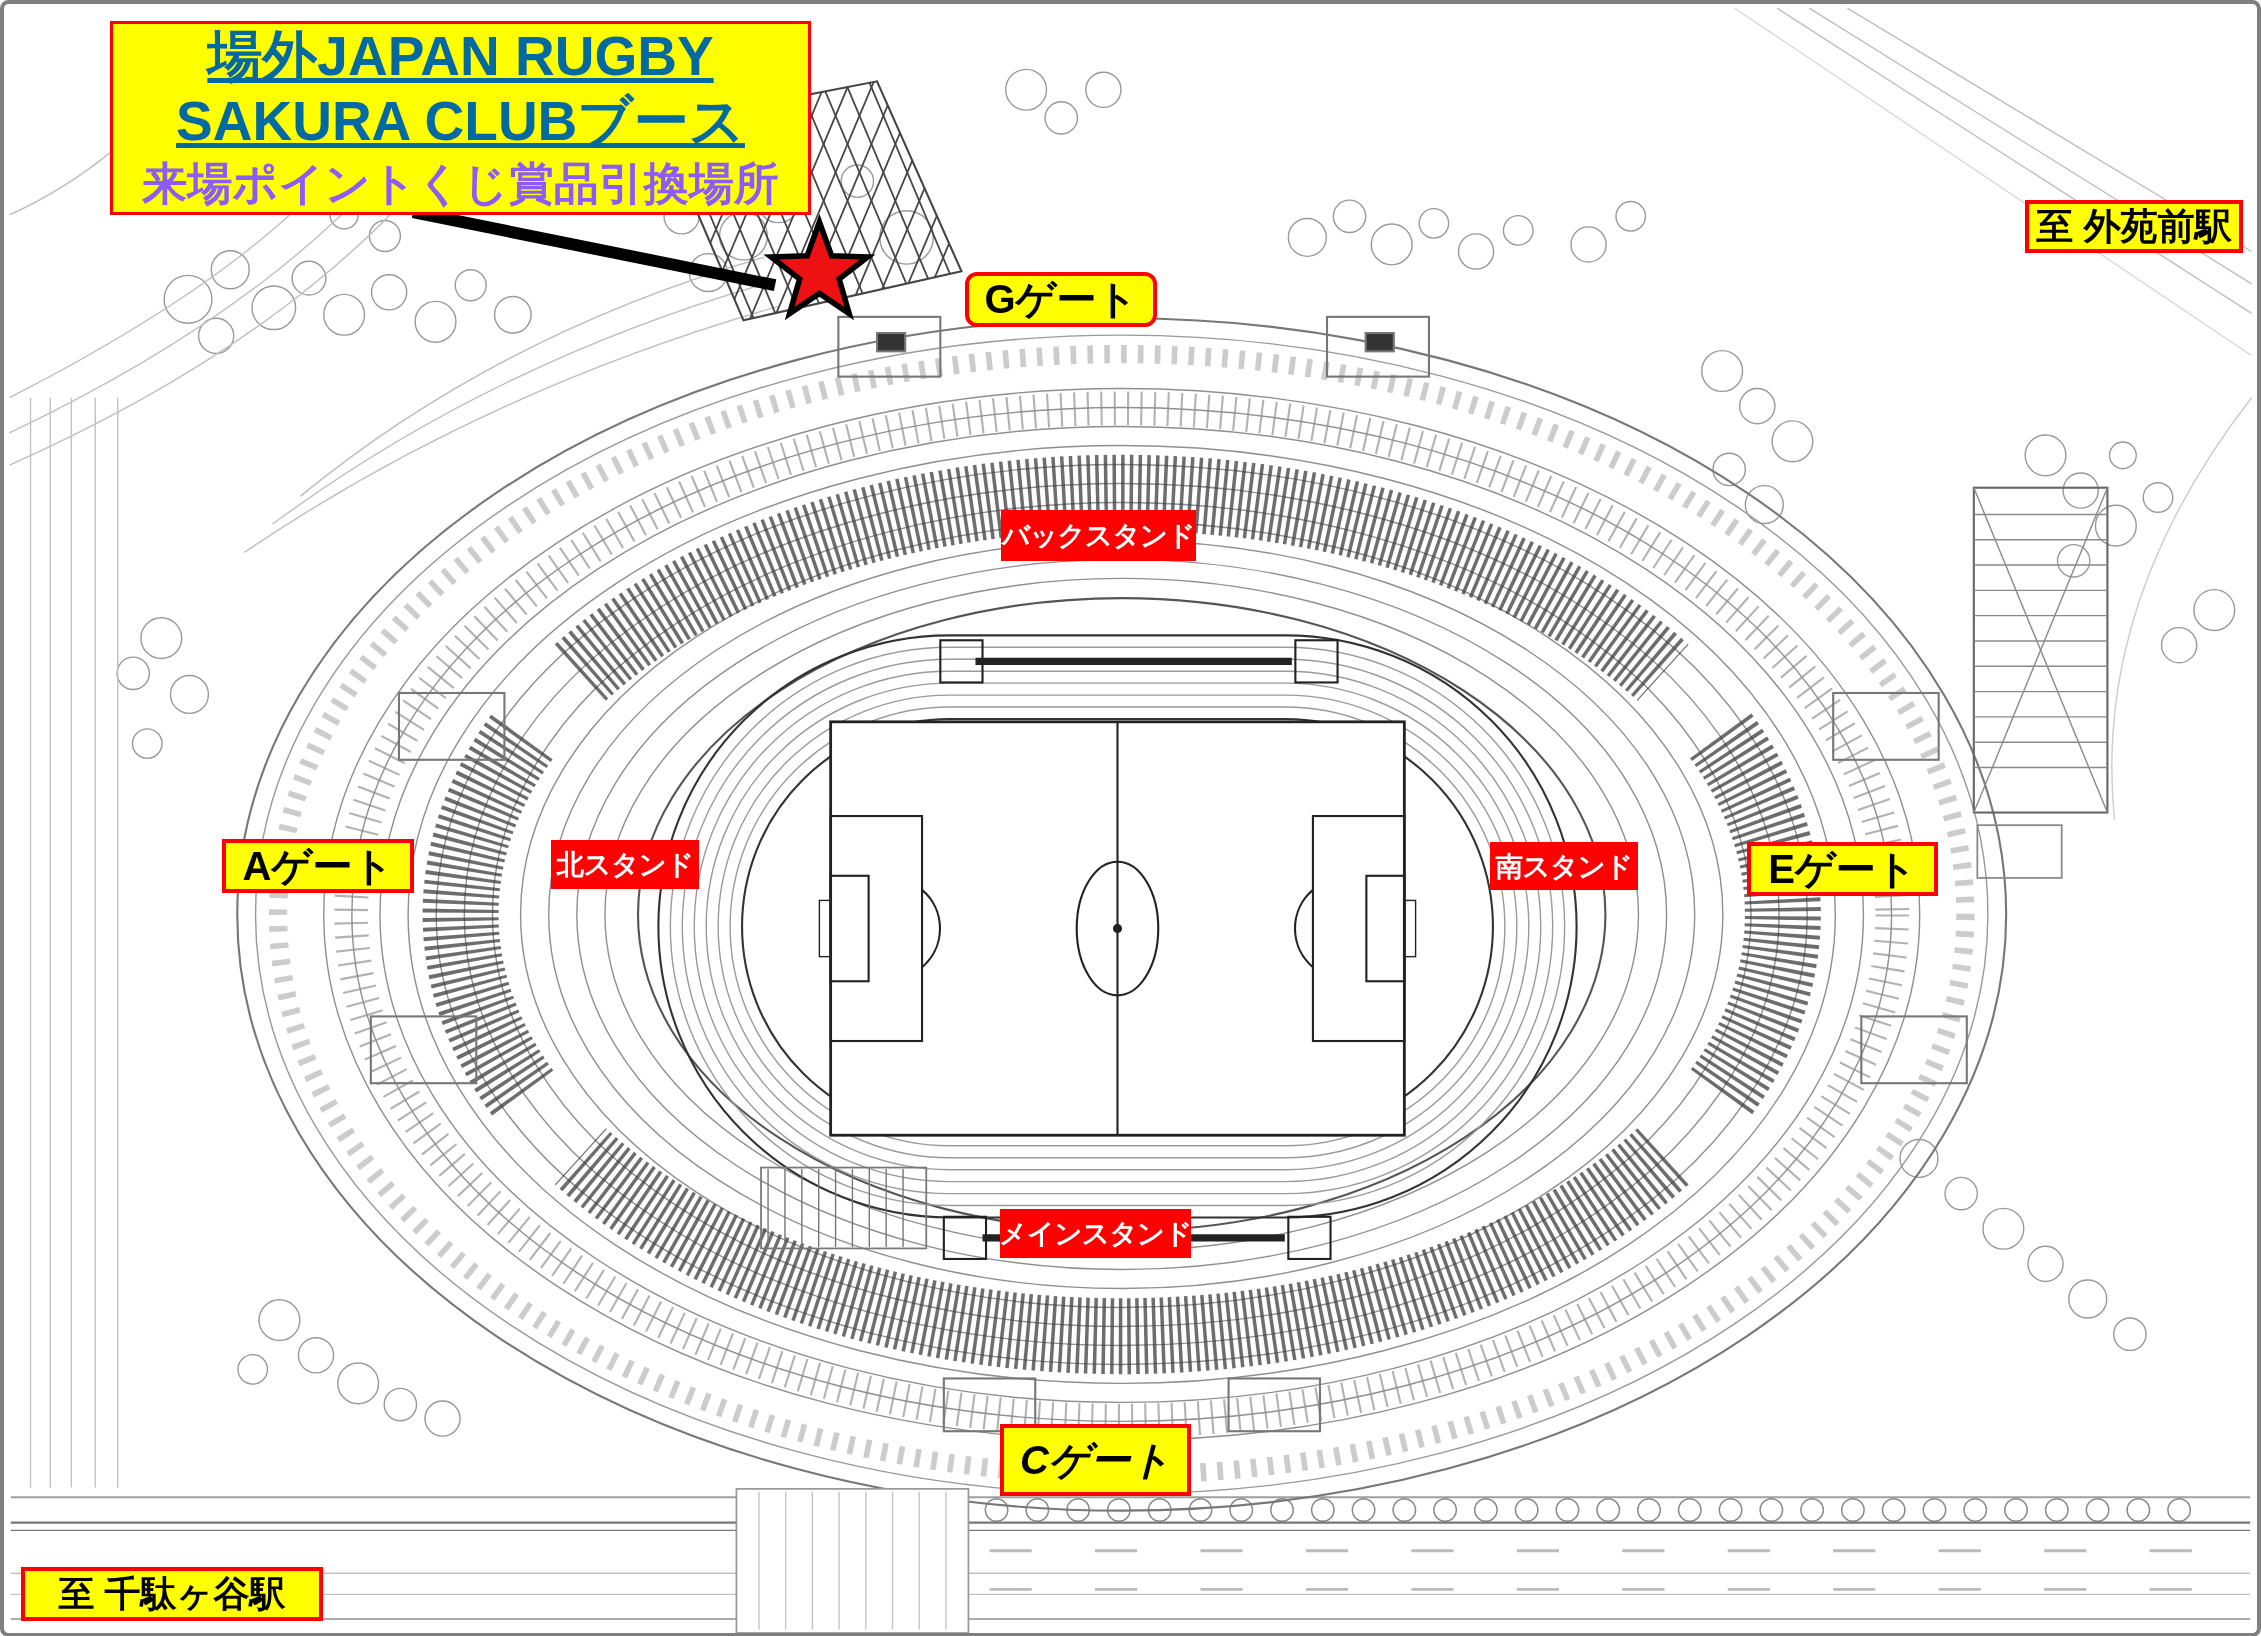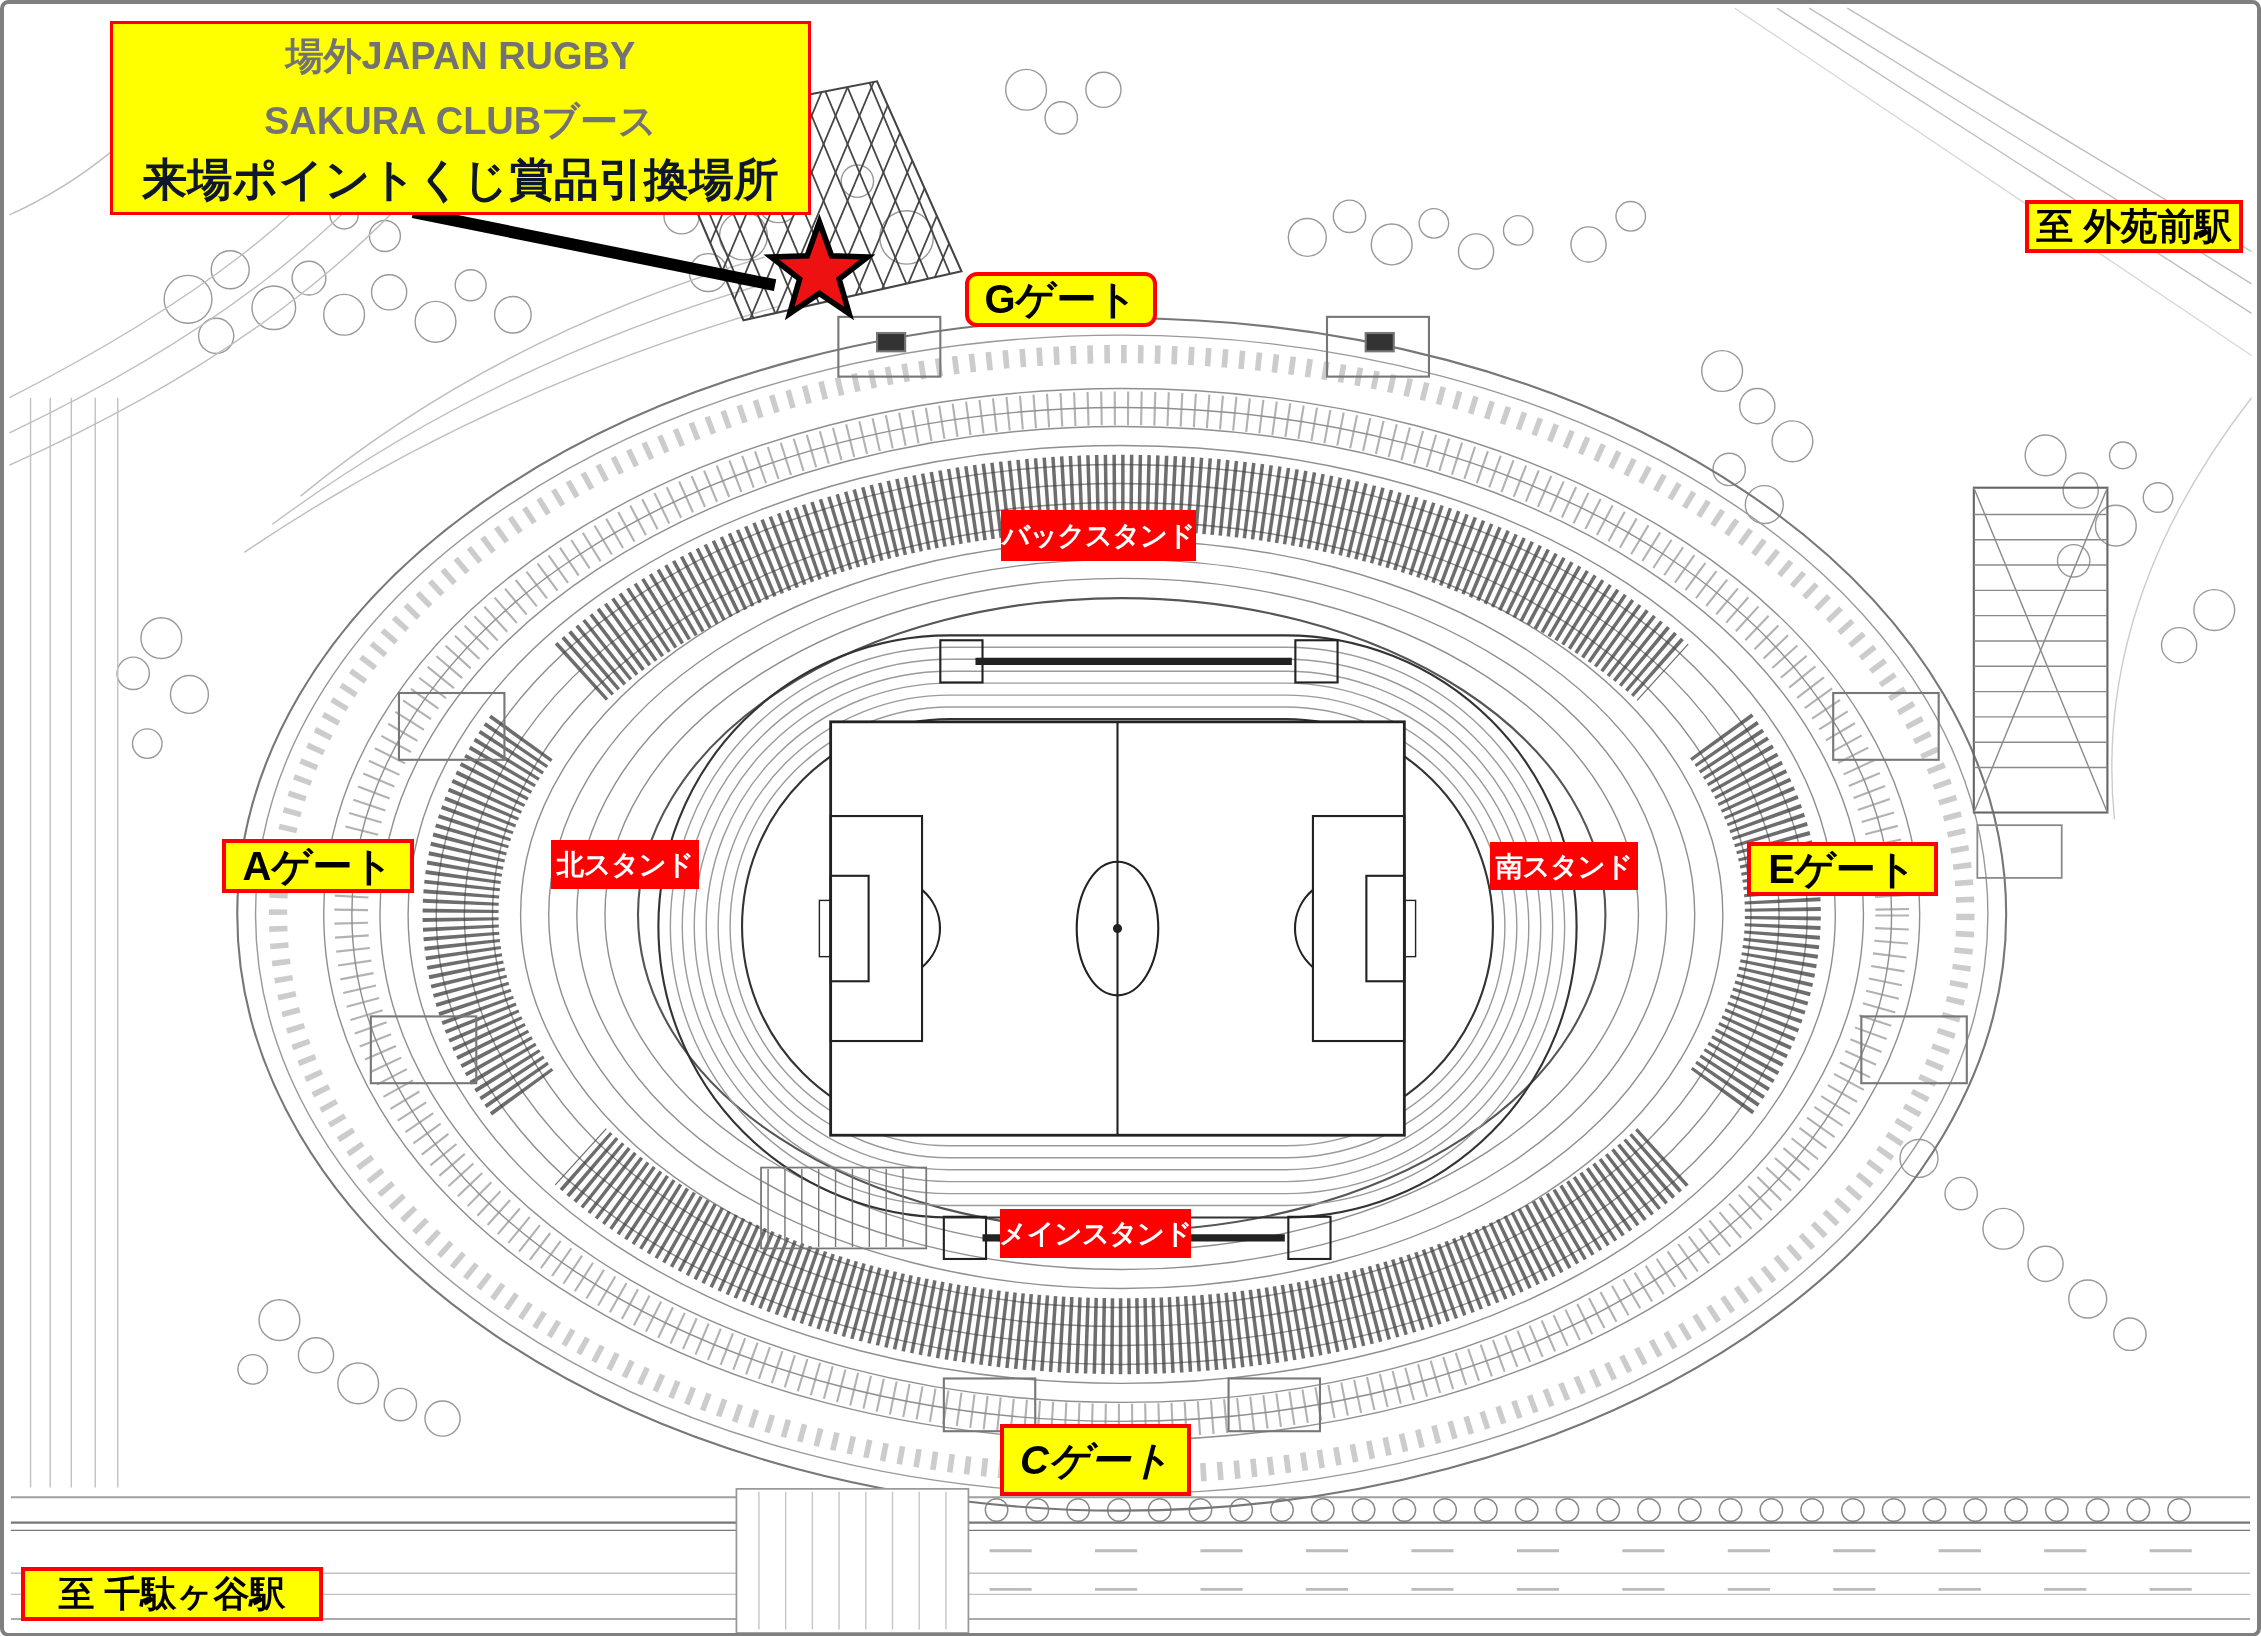--- a/index.html
+++ b/index.html
@@ -34,22 +34,22 @@
   .callout {
     position: absolute;
     left: 106px; top: 17px; width: 701px; height: 194px;
     background: #ffff00;
     border: 3.5px solid #ff0000;
     display: flex; flex-direction: column; align-items: center; justify-content: center;
     text-align: center;
     font-weight: bold;
     white-space: nowrap;
   }
-  .callout .l12 { font-size: 38px; line-height: 65px; color: #737373; }
-  .callout .l3  { font-size: 45px; line-height: 59px; color: #0f172a; font-family: Liberation Mono, monospace; }
+  .callout .l12 { font-size: 55px; line-height: 65px; color: #0369a1; text-decoration: underline; }
+  .callout .l3  { font-size: 45px; line-height: 59px; color: #8b5cf6; }
   .gate    { font-size: 40px; }
   .station { font-size: 37px; }
   .stand   { font-size: 27.6px; letter-spacing: -0.7px; }
 </style>
 </head>
 <body>
 
 <div class="frame">
 
   <svg class="plan" viewBox="0 0 3201 2317">

